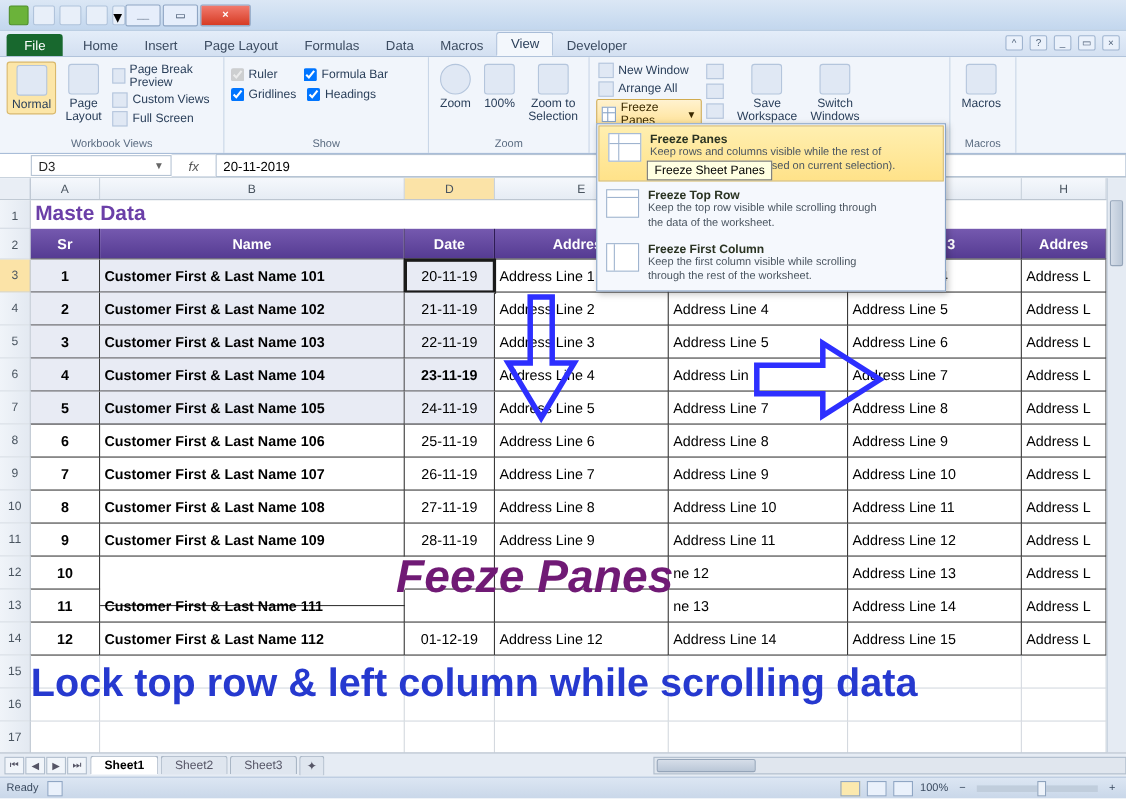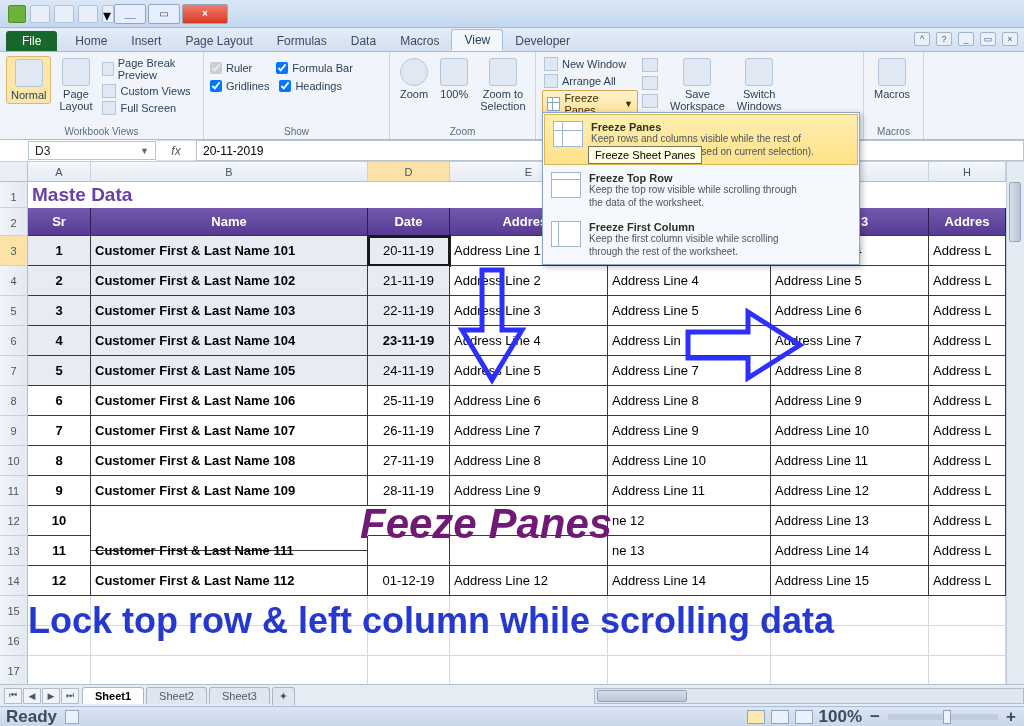--- a/index.html
+++ b/index.html
@@ -92,21 +92,21 @@
 
 
 .sheet-tabs { position:absolute; bottom:20px; left:0; right:0; height:22px; background:#e6ecf4; border-top:1px solid #b6c0cc; display:flex; align-items:center; font-size:11px;}
 .nav-btns { display:flex; margin-left:4px;}
 .nav-btns span{width:18px;height:16px;border:1px solid #b0bdcc;background:#f1f5fa;margin-right:1px;font-size:9px;display:flex;align-items:center;justify-content:center;color:#556;}
 .stab { padding:2px 12px; background:#fff; border:1px solid #a9b6c5; border-bottom:none; margin-left:2px; border-top-left-radius:3px;border-top-right-radius:3px;}
 .stab.inactive{background:#dfe6ef;color:#556;}
 .hscroll{margin-left:auto;width:430px;height:16px;background:#e0e6ee;border:1px solid #b0bdcc;position:relative;}
 .hscroll .thumb{position:absolute;left:2px;top:1px;width:90px;height:12px;background:linear-gradient(#d5dde8,#bac7d7);border:1px solid #95a5b9;border-radius:2px;}
 
-.statusbar { position:absolute; bottom:0; left:0; right:0; height:20px; background:linear-gradient(#dce6f3,#c9d7e9); border-top:1px solid #a9bdd8; display:flex; align-items:center; font-size:17px; color:#3b4b60; padding:4px 6px;font-weight:bold;}
+.statusbar { position:absolute; bottom:0; left:0; right:0; height:20px; background:linear-gradient(#dce6f3,#c9d7e9); border-top:1px solid #a9bdd8; display:flex; align-items:center; font-size:10px; color:#3b4b60; padding:4px 6px;}
 .statusbar .right{margin-left:auto;display:flex;align-items:center;gap:6px;}
 .zoom-slider{width:110px;height:6px;background:#c0cddc;position:relative;}
 .zoom-slider .th{position:absolute;left:50%;top:-4px;width:8px;height:14px;background:#eef3fa;border:1px solid #8ea3bd;}
 
 .vscroll{position:absolute;right:0;top:162px;width:18px;bottom:42px;background:#e5ebf3;border-left:1px solid #c0ccd9;}
 .vscroll .vth{position:absolute;top:20px;left:2px;width:12px;height:60px;background:linear-gradient(90deg,#d5dde8,#bac7d7);border:1px solid #95a5b9;border-radius:2px;}
 </style>
 </head>
 <body>
 

